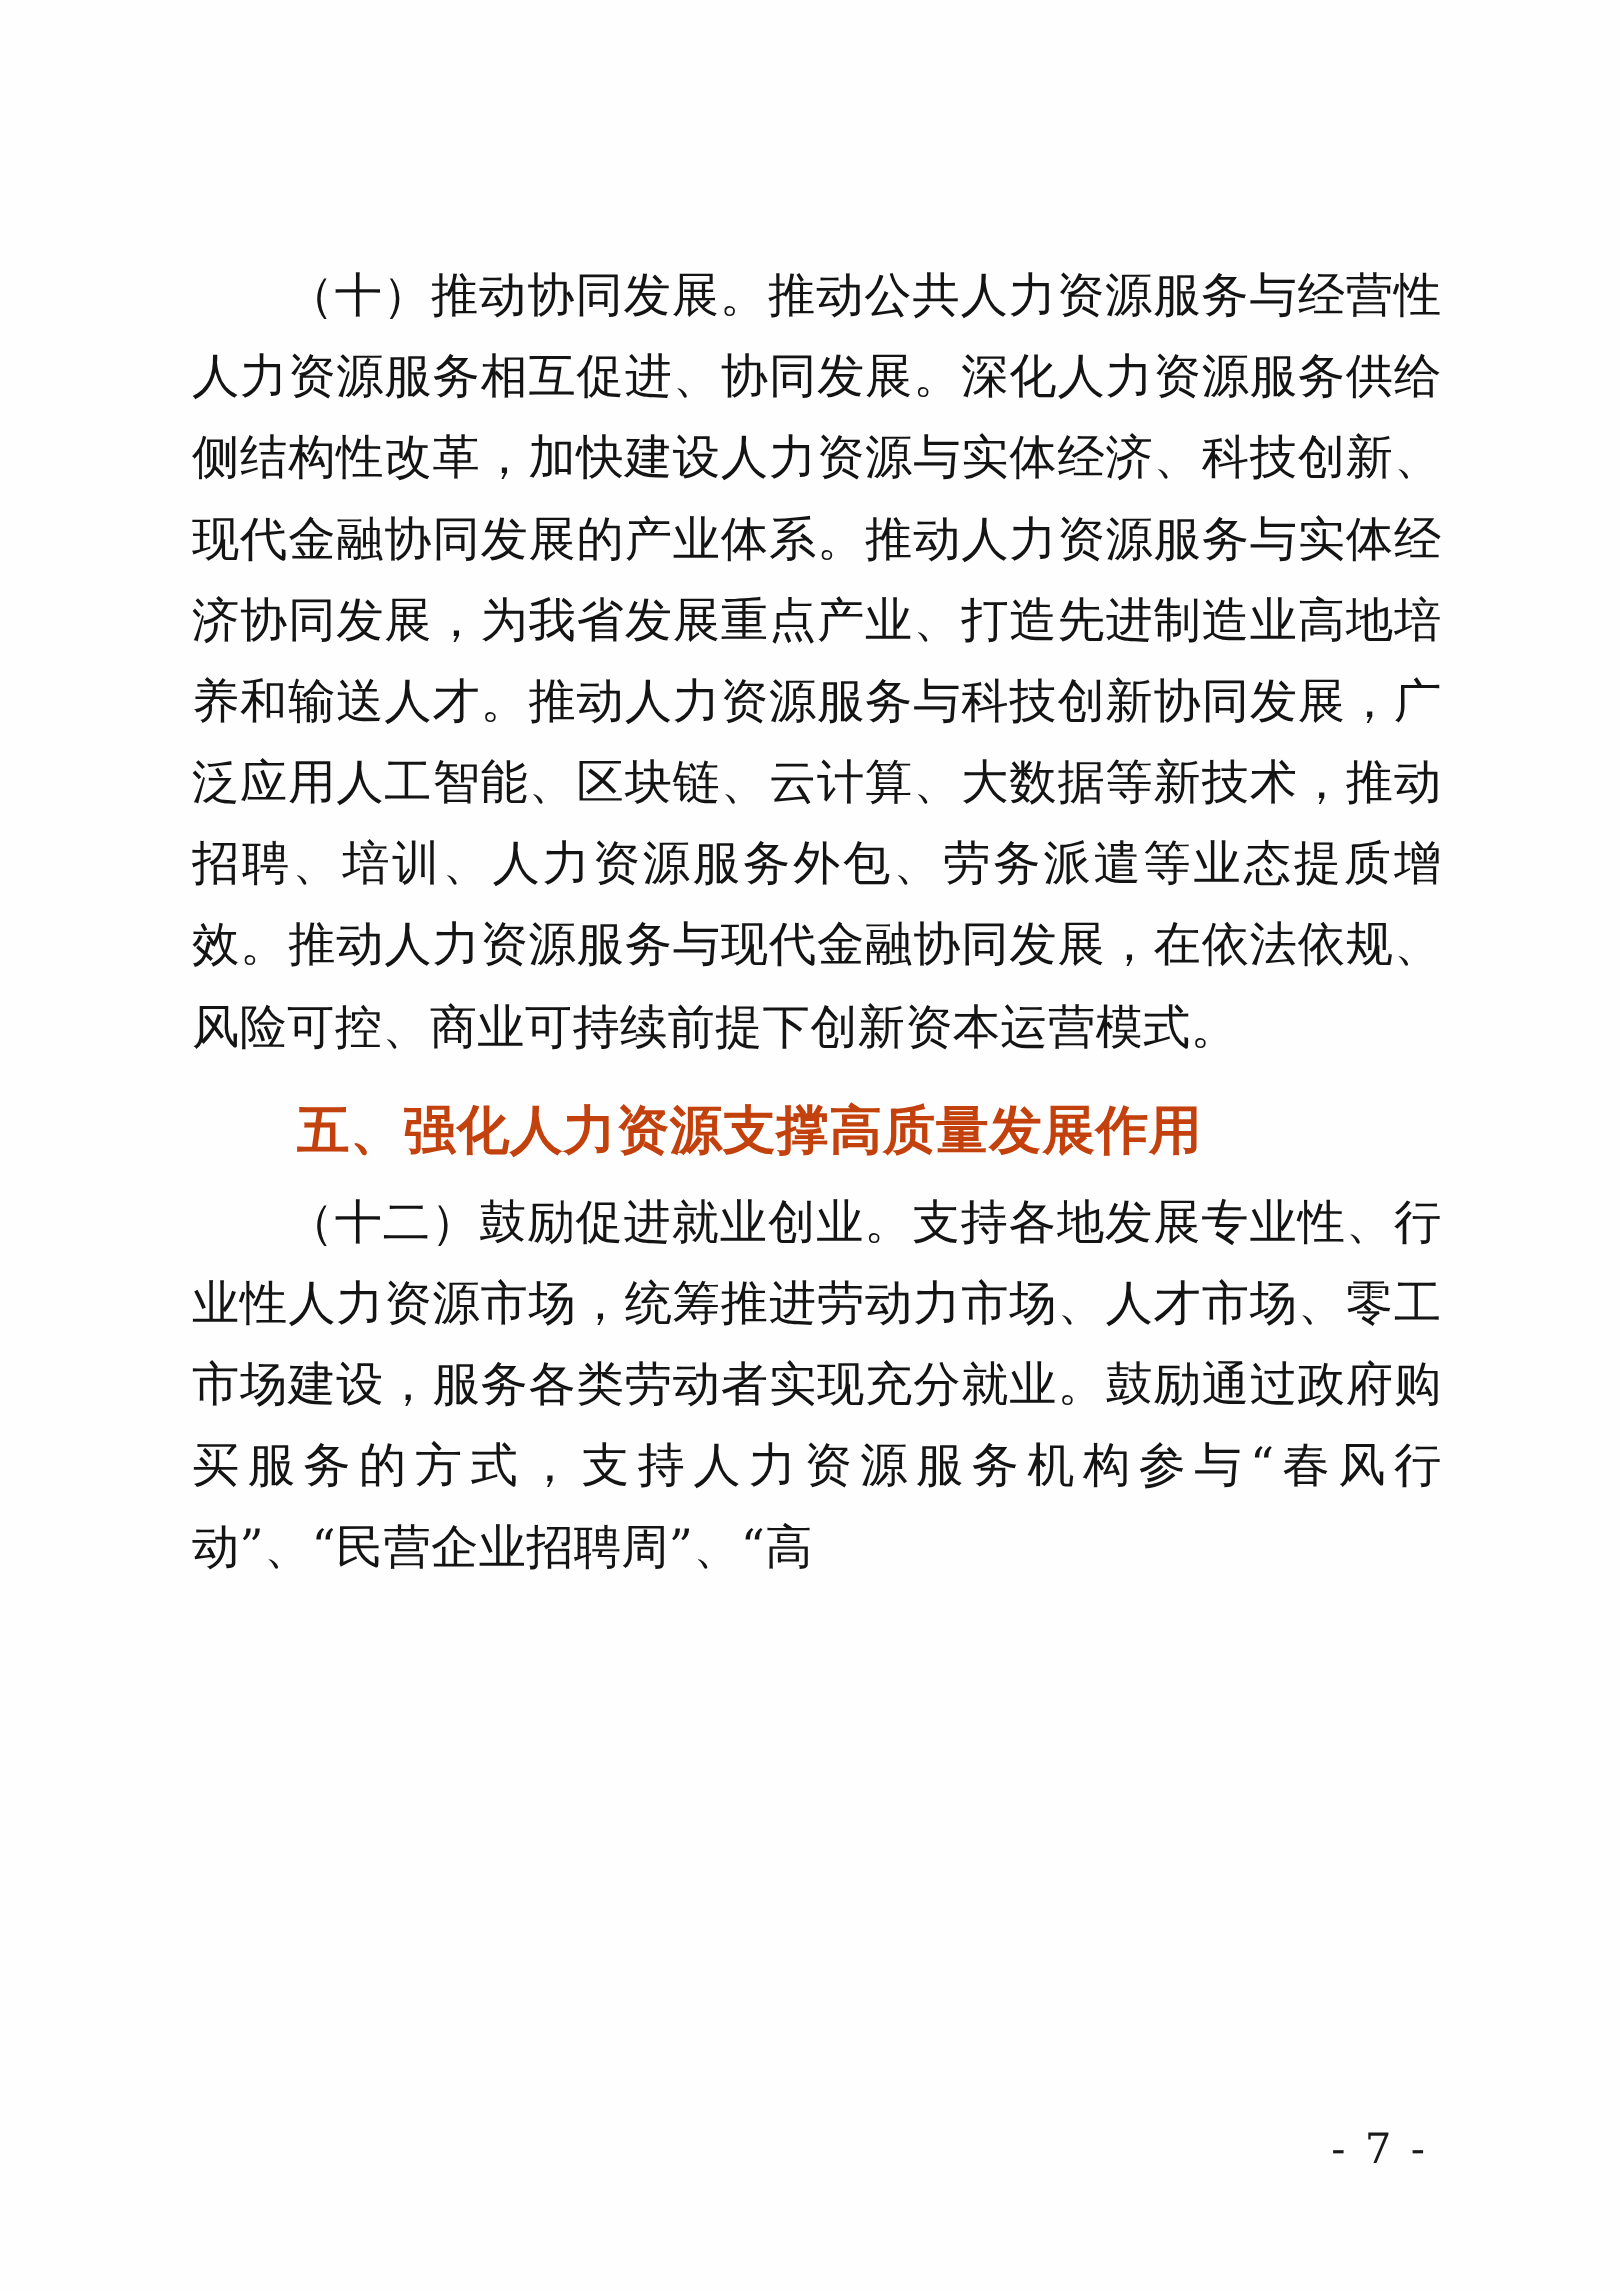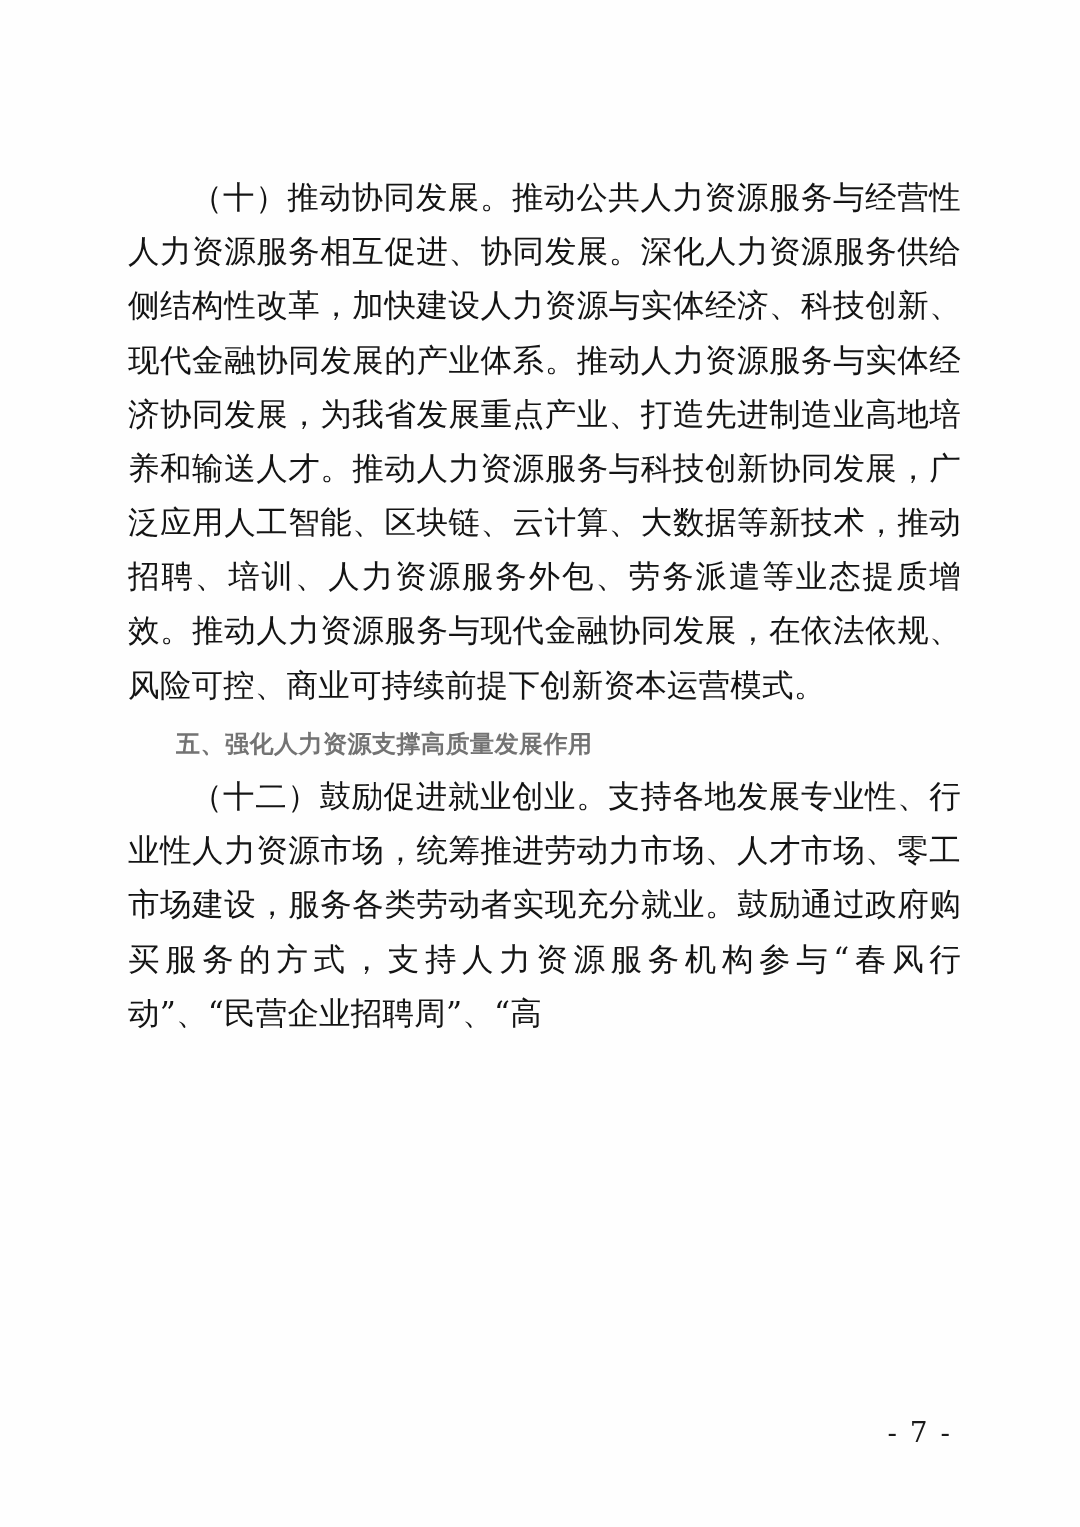--- a/index.html
+++ b/index.html
@@ -30,25 +30,25 @@
   }
   p.para {
     margin: 0 0 2px 0;
     text-indent: 2em;
     font-family: "DejaVu Serif", "Liberation Serif", serif;
     color: #141414;
   }
   h2.section-heading {
     margin: 12px 0 4px 0;
     text-indent: 2em;
-    font-size: 24px;
+    font-size: 35px;
     font-weight: bold;
     line-height: 1.72;
     font-family: "DejaVu Sans", "Liberation Sans", sans-serif;
-    color: #737373;
+    color: #c2410c;
     letter-spacing: 0.5px;
   }
   .page-number {
     position: absolute;
     bottom: 78px;
     right: 128px;
     font-size: 28px;
     font-family: "DejaVu Serif", "Liberation Serif", serif;
     color: #1a1a1a;
     letter-spacing: 2px;

